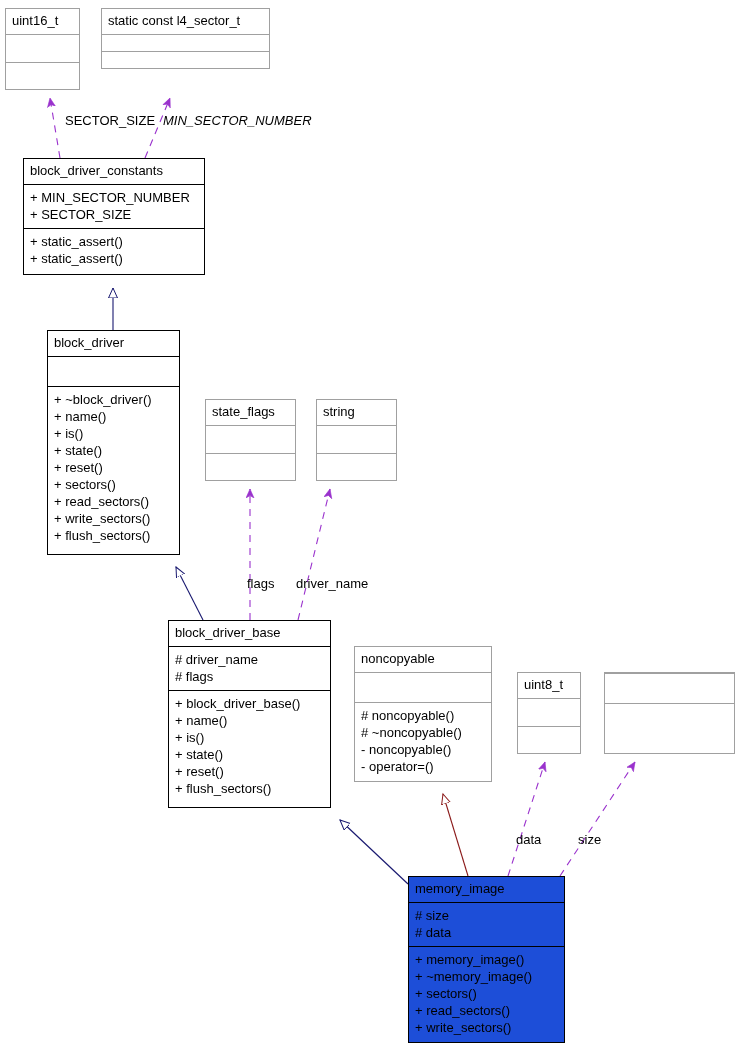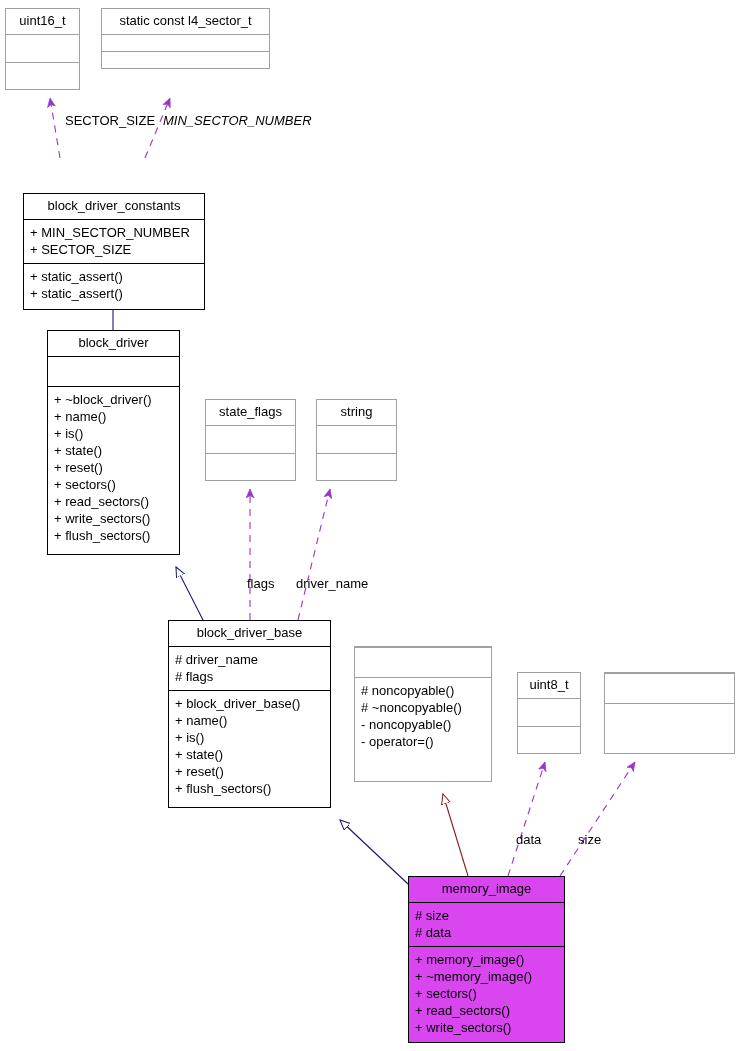--- a/index.html
+++ b/index.html
@@ -33,24 +33,24 @@
     display: flex;
     flex-direction: column;
   }
   .uml-node.solid {
     border: 1px solid #000000;
   }
   .uml-node.greyborder {
     border: 1px solid #a0a0a0;
   }
   .uml-node.highlight {
-    background: #d946ef;
+    background: #1d4ed8;
   }
   .uml-title {
-    text-align: center;
+    text-align: left;
     font-size: 13px;
     color: #000000;
     padding: 5px 6px 6px 6px;
     line-height: 14px;
     white-space: nowrap;
   }
   .uml-sep {
     height: 1px;
     background: #000000;
     width: 100%;
@@ -148,21 +148,21 @@
         <div class="uml-sep"></div>
         <div class="uml-compartment empty"></div>
       </div>
       <div class="uml-node greyborder" style="left: 101px; top: 8px; width: 169px; height: 61px;">
         <div class="uml-title">static const l4_sector_t</div>
         <div class="uml-sep"></div>
         <div class="uml-compartment empty"></div>
         <div class="uml-sep"></div>
         <div class="uml-compartment empty"></div>
       </div>
-      <div class="uml-node solid" style="left: 23px; top: 158px; width: 182px; height: 117px; margin-top: 35px;">
+      <div class="uml-node solid" style="left: 23px; top: 158px; width: 182px; height: 117px;">
         <div class="uml-title">block_driver_constants</div>
         <div class="uml-sep"></div>
         <div class="uml-compartment">
           <div class="uml-row">+ MIN_SECTOR_NUMBER</div>
           <div class="uml-row">+ SECTOR_SIZE</div>
         </div>
         <div class="uml-sep"></div>
         <div class="uml-compartment">
           <div class="uml-row">+ static_assert()</div>
           <div class="uml-row">+ static_assert()</div>
@@ -210,20 +210,21 @@
         <div class="uml-compartment">
           <div class="uml-row">+ block_driver_base()</div>
           <div class="uml-row">+ name()</div>
           <div class="uml-row">+ is()</div>
           <div class="uml-row">+ state()</div>
           <div class="uml-row">+ reset()</div>
           <div class="uml-row">+ flush_sectors()</div>
         </div>
       </div>
       <div class="uml-node greyborder" style="left: 354px; top: 646px; width: 138px; height: 136px;">
+        <div class="uml-title">noncopyable</div>
         <div class="uml-sep"></div>
         <div class="uml-compartment empty"></div>
         <div class="uml-sep"></div>
         <div class="uml-compartment">
           <div class="uml-row"># noncopyable()</div>
           <div class="uml-row"># ~noncopyable()</div>
           <div class="uml-row">- noncopyable()</div>
           <div class="uml-row">- operator=()</div>
         </div>
       </div>

